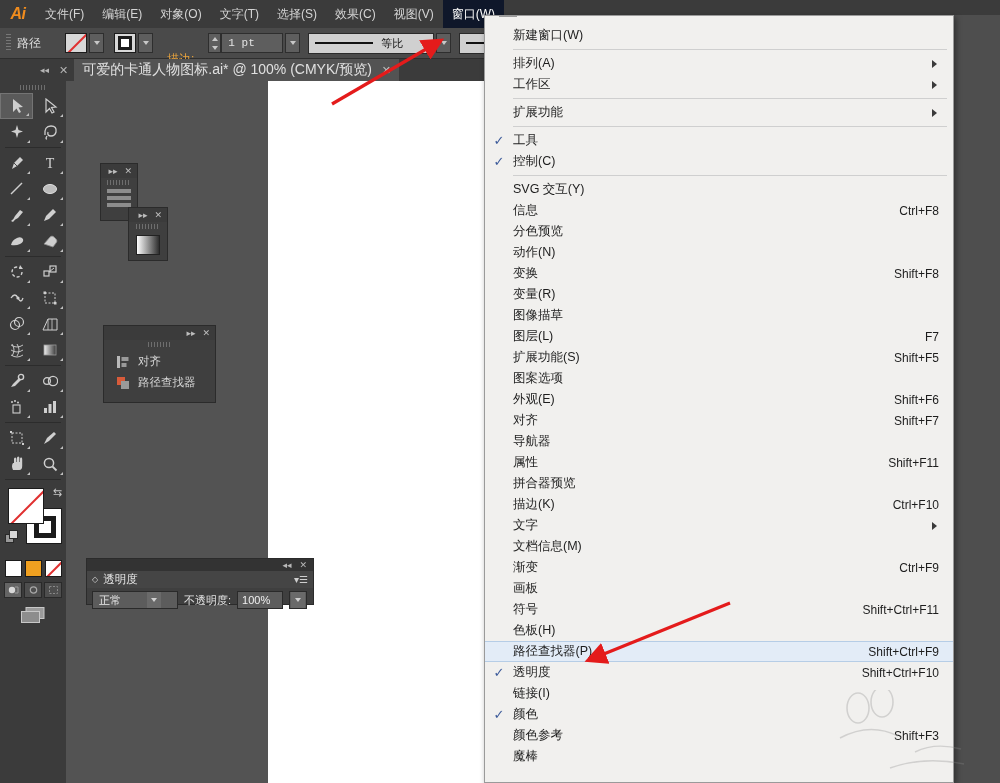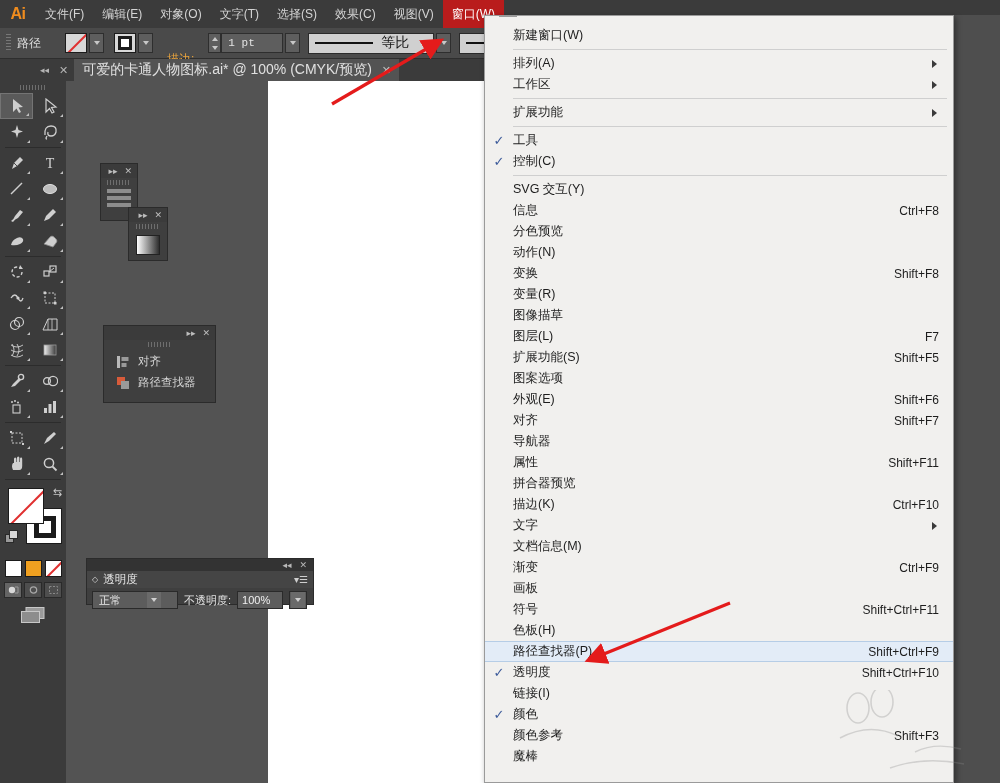--- a/index.html
+++ b/index.html
@@ -11,27 +11,27 @@
   #app { position: relative; width: 1000px; height: 783px; }
 
   
   #menubar {
     position: absolute; left: 0; top: 0; width: 1000px; height: 28px;
     background: #3b3b3b; display: flex; align-items: center;
   }
   #ai-logo {
     width: 36px; height: 28px; display: flex; align-items: center;
     justify-content: center; color: #f08c1e; font-size: 16px;
-    font-weight: bold; letter-spacing: -0.5px;
+    font-weight: bold; font-style: italic; letter-spacing: -0.5px;
   }
   .mb-item {
     height: 28px; padding: 0 9px; display: flex; align-items: center;
     color: #d4d4d4; font-size: 12px; white-space: nowrap;
   }
-  .mb-item.active { background: #b91c1c; color: #ffffff; }
+  .mb-item.active { background: #0f172a; color: #ffffff; }
 
   
   #controlbar {
     position: absolute; left: 0; top: 28px; width: 1000px; height: 31px;
     background: #4a4a4a; border-bottom: 1px solid #2e2e2e;
     display: flex; align-items: center; padding-left: 6px;
   }
   .cb-grip {
     width: 5px; height: 18px; margin-right: 6px;
     background: repeating-linear-gradient(to bottom,#777 0px,#777 1px,transparent 1px,transparent 3px);
@@ -67,21 +67,21 @@
   .spin i.u { border-bottom: 4px solid #c8c8c8; }
   .spin i.d { border-top: 4px solid #c8c8c8; }
   .cb-field {
     height: 20px; background: #5e5e5e; border: 1px solid #2e2e2e;
     color: #e4e4e4; font-size: 11px; display: flex; align-items: center;
     padding: 0 6px; font-family: "Liberation Mono", monospace;
   }
   .cb-combo {
     height: 21px; background: #d0d0d0; border: 1px solid #2a2a2a;
     display: flex; align-items: center; padding: 0 6px; margin-left: 8px;
-    color: #151515; font-size: 14px; gap: 8px;
+    color: #151515; font-size: 11px; gap: 8px;
   }
   .cb-line { width: 58px; height: 2px; background: #111; }
   #cb-right { margin-left: auto; display: flex; align-items: center; padding-right: 2px; gap: 2px; }
   .cb-icon {
     width: 20px; height: 22px; display: flex; align-items: center;
     justify-content: center; flex-direction: column; gap: 1px;
   }
   .cb-icon .bar { background: #c9c9c9; }
 
   

